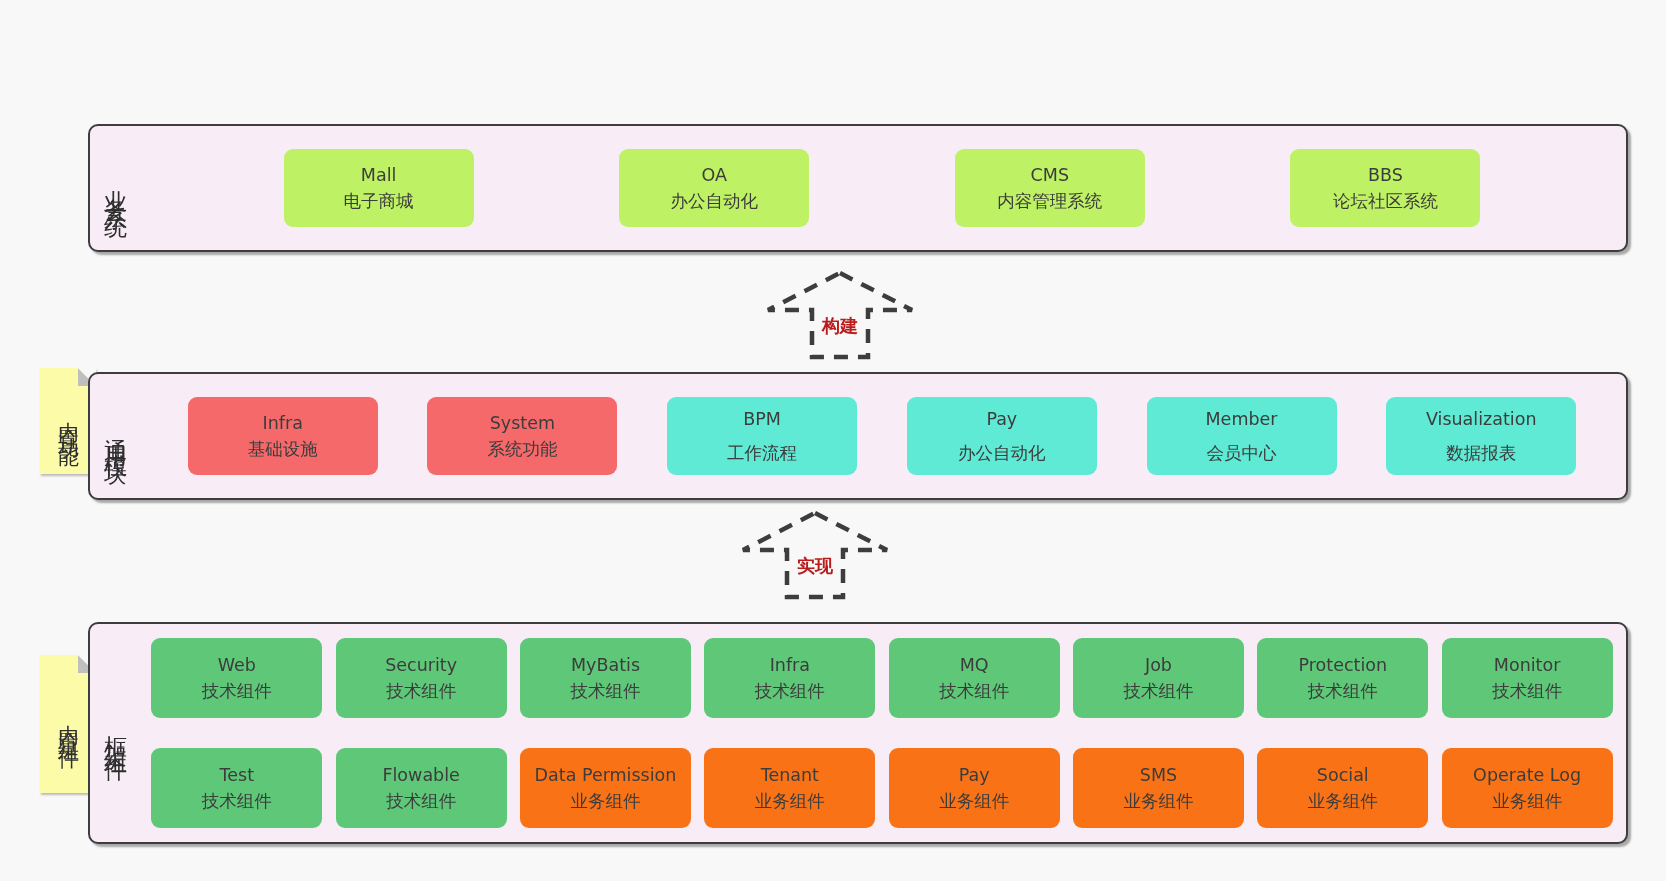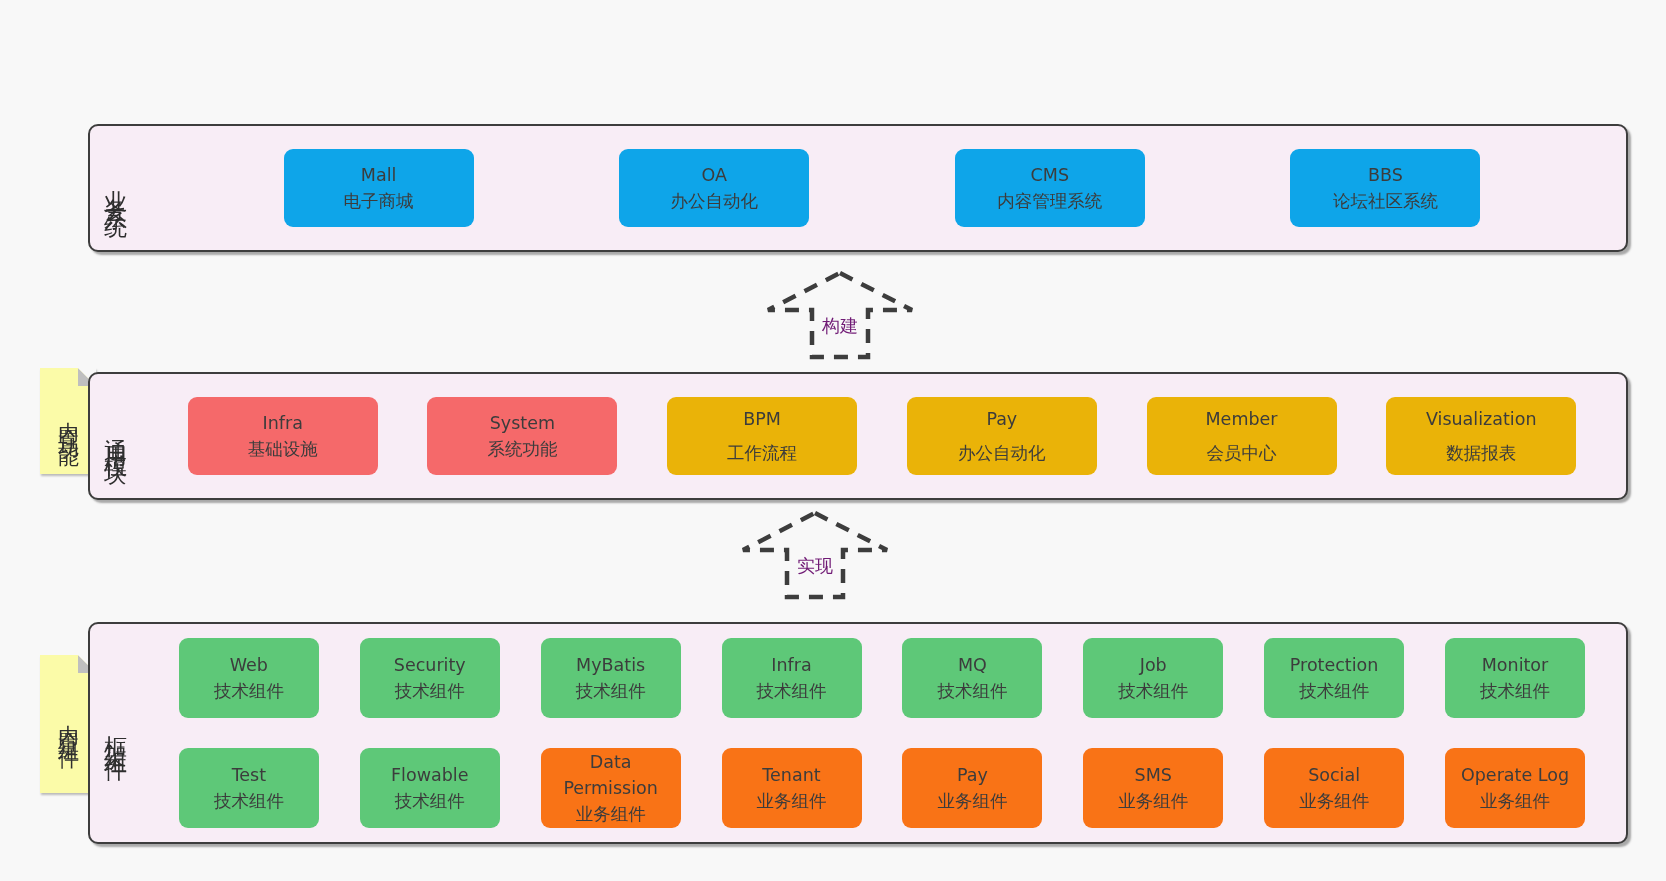--- a/index.html
+++ b/index.html
@@ -25,24 +25,24 @@
     font-size:23px; letter-spacing:8px; line-height:1; color:#2e2e2e;
   }
   .band-rows{flex:1; display:flex; flex-direction:column; justify-content:center; gap:30px;}
   .box-row{display:flex; justify-content:space-evenly; align-items:stretch;}
   
   .box{
     border-radius:9px; display:flex; flex-direction:column; justify-content:center;
     text-align:center; font-size:17.5px; line-height:26px; padding:1px 4px; box-sizing:border-box;
   }
   .w190{width:190px; min-height:78px;}
-  .w150{width:140px; min-height:80px;}
-  .v-blue{background:#0ea5e9;}
+  .w150{width:171px; min-height:80px;}
+  .v-blue{background:#bef264;}
   .v-red{background:#f5696a;}
-  .v-pink{background:#eab308;gap:8px;}
+  .v-pink{background:#5eead4;gap:8px;}
   .v-green{background:#5ec878;}
   .v-lightgreen{background:#f97316;}
   
   .note{
     position:absolute; left:40px; width:56px; z-index:1;
     background:#fbfba8; box-shadow:1px 2px 2px rgba(0,0,0,.25);
     display:flex; align-items:center; justify-content:center;
   }
   .note2{top:368px; height:106px;}
   .note3{top:655px; height:138px;}
@@ -59,21 +59,21 @@
     border-bottom:18px solid #bfbfbf; border-right:18px solid transparent;
   }
   
   .block-arrow{position:absolute; width:150px; height:90px; z-index:1;}
   .arrow1{left:765px; top:270px;}
   .arrow2{left:740px; top:510px;}
   .block-arrow svg{position:absolute; inset:0;}
   .arrow-label{
     position:absolute; left:50%; top:45px; transform:translateX(-50%);
     font-size:18px; line-height:1.25; background:#f8f8f8; padding:0 3px;
-    color:#701a75; white-space:nowrap;
+    color:#b91c1c; white-space:nowrap;font-weight:bold;
   }
 </style>
 </head>
 <body>
 
 <div class="stage">
 
   <div class="note note2">
     <span class="note-fold"></span>
     <span class="note-fold-cut"></span>

